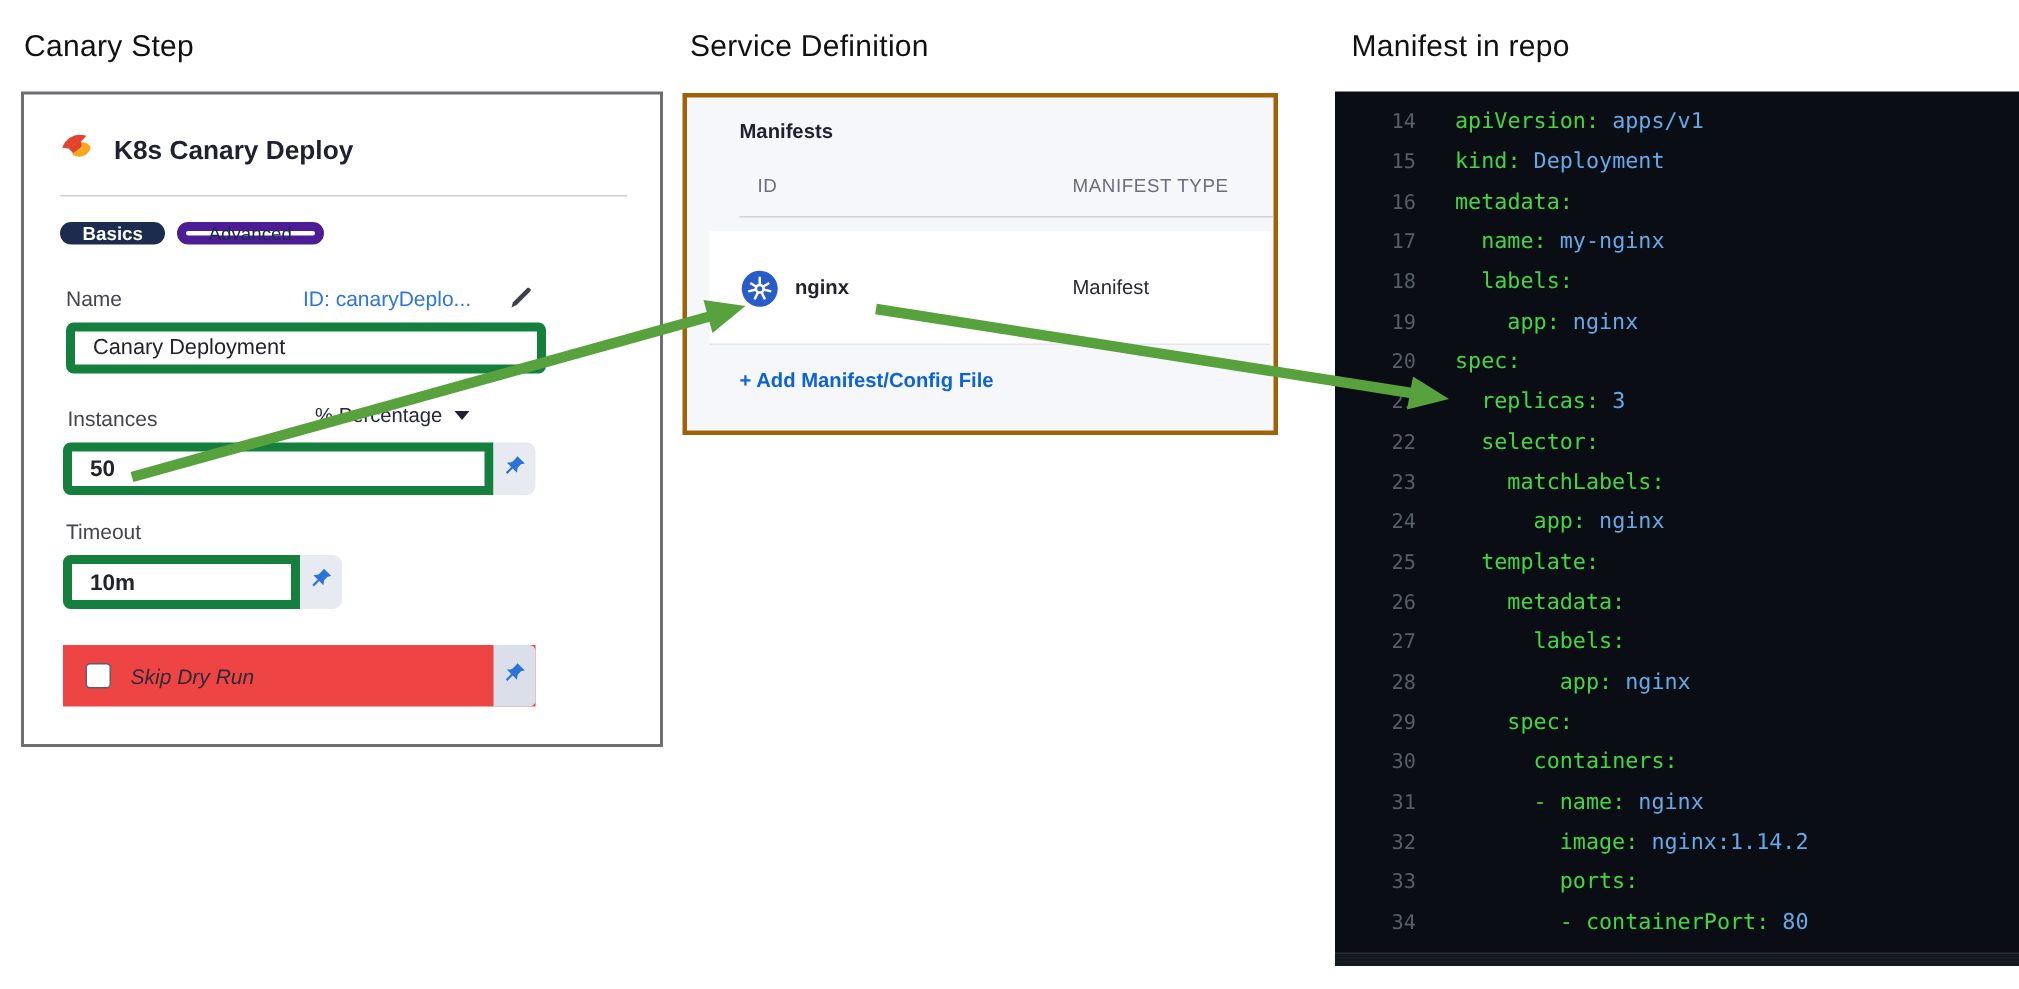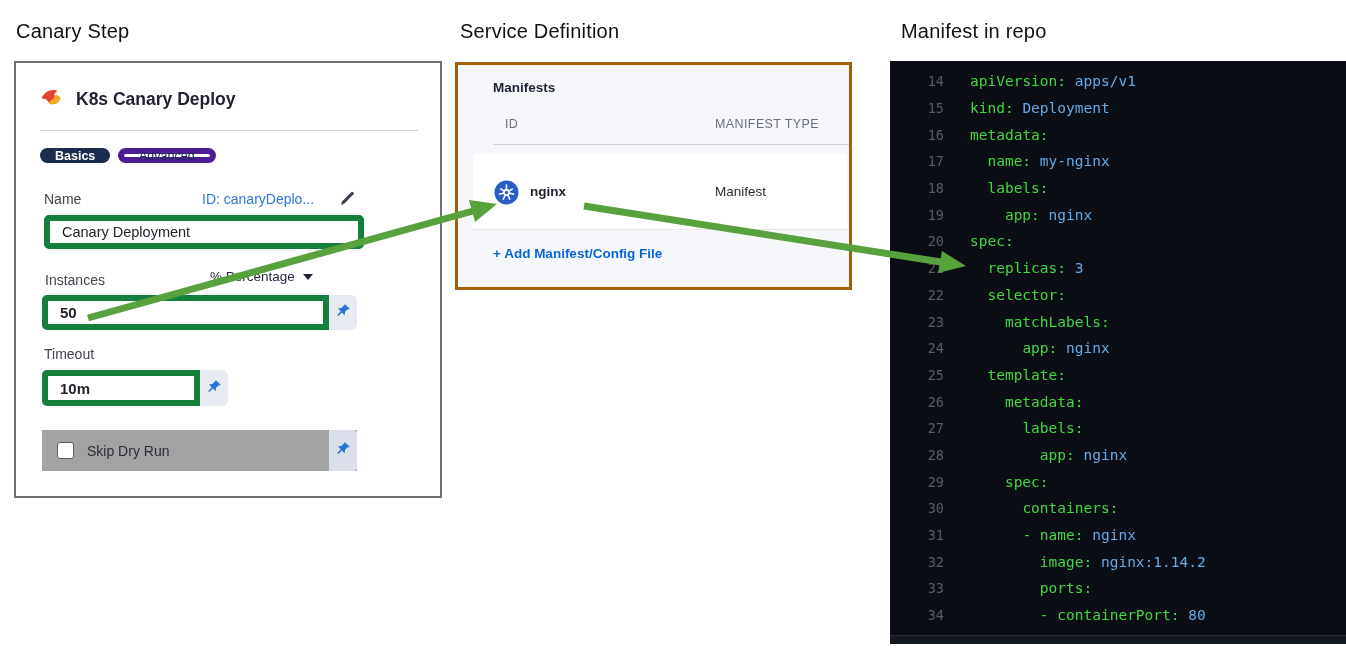--- a/index.html
+++ b/index.html
@@ -25,21 +25,21 @@
   #instances-row { position:absolute; left:29px; top:208px; width:300px; }
   #percentage-select { position:absolute; left:165px; top:-2px; display:flex; align-items:center; gap:8px; font-size:13.5px; color:#25263a; cursor:pointer; white-space:nowrap; }
   .caret-down { width:0; height:0; border-left:5px solid transparent; border-right:5px solid transparent; border-top:6px solid #1f2030; }
   .input-group { position:absolute; display:flex; }
   #instances-group { left:26px; top:232px; }
   #instances-input { width:287px; height:35px; border-radius:5px 0 0 5px; font-weight:bold; font-size:15px; }
   #timeout-label { position:absolute; left:28px; top:283px; }
   #timeout-group { left:26px; top:307px; }
   #timeout-input { width:158px; height:36px; border-radius:5px 0 0 5px; font-weight:bold; font-size:15px; }
   .pin-btn { width:28px; display:flex; align-items:center; justify-content:center; background:#e7eaf1; border-radius:0 6px 6px 0; cursor:pointer; }
-  #skip-row { position:absolute; left:26px; top:367px; width:315px; height:41px; background:#a3a3a3; display:flex; align-items:center; }
+  #skip-row { position:absolute; left:26px; top:367px; width:315px; height:41px; background:#ef4444; display:flex; align-items:center;font-style:italic; }
   #skip-checkbox { width:17px; height:17px; border:1.5px solid #5c5e6c; border-radius:3px; background:#ffffff; margin-left:15px; cursor:pointer; }
   #skip-label { margin-left:13px; font-size:14px; color:#2b2c37; }
   #skip-pin { margin-left:auto; height:41px; background:#dbdfe9; border-radius:0 4px 4px 0; }
 
   
   #service-panel { position:absolute; left:455px; top:62px; width:397px; height:228px; background:#f6f7fa; border:3px solid #a16207; }
   #manifests-title { position:absolute; left:35px; top:15px; font-size:13.5px; font-weight:bold; color:#1f2030; }
   .th { position:absolute; top:52px; font-size:12.5px; color:#6c6e7f; letter-spacing:0.4px; }
   #th-id { left:47px; }
   #th-type { left:257px; }

